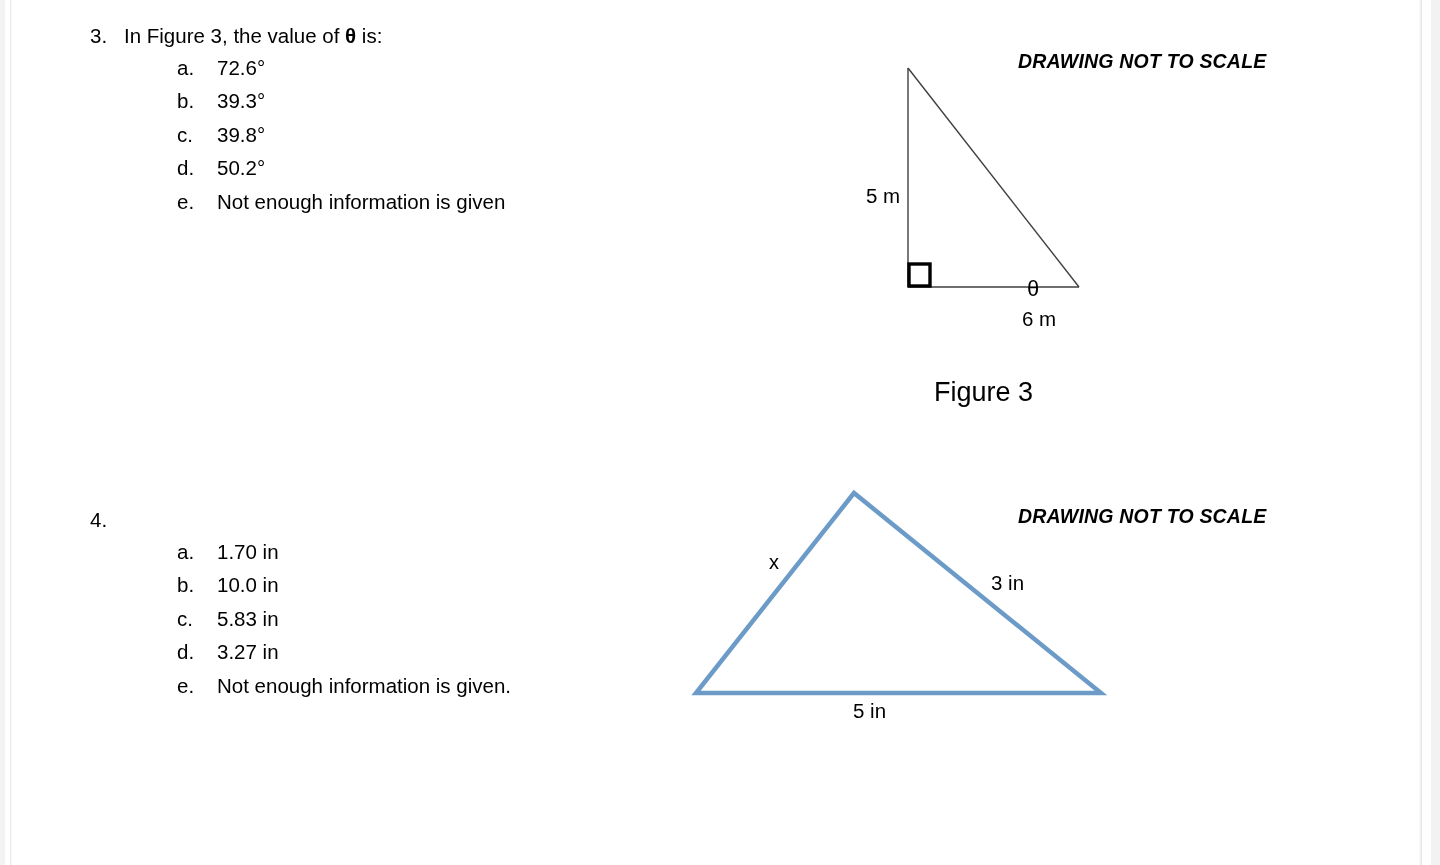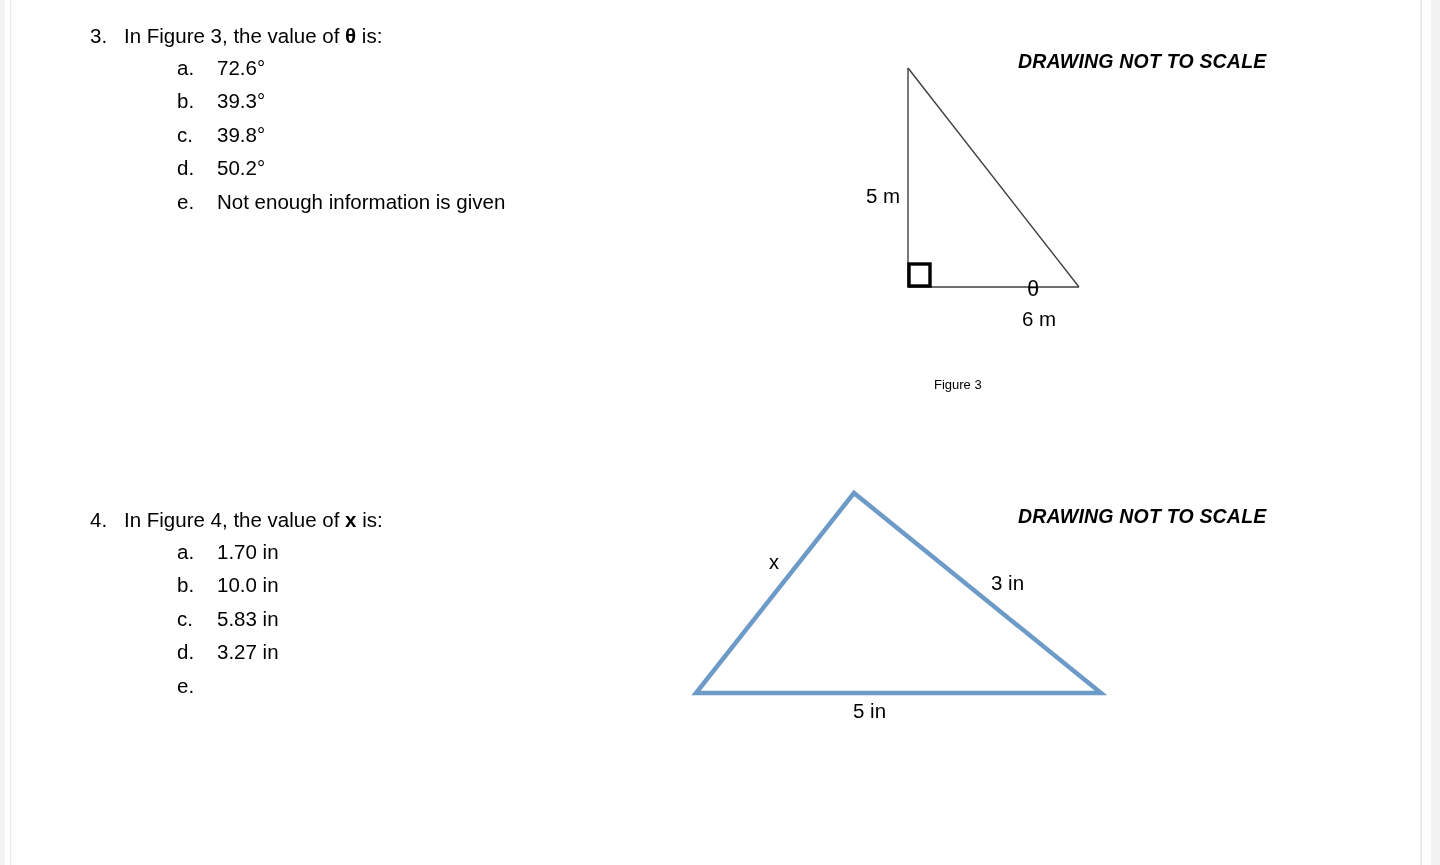--- a/index.html
+++ b/index.html
@@ -99,21 +99,21 @@
     font-style: italic;
     letter-spacing: 0.2px;
     white-space: nowrap;
     color: #000;
   }
   #nts-3 { left: 313px; top: 30px; }
   #nts-4 { left: 353px; top: 35px; }
 
   .fig-caption {
     position: absolute;
-    font-size: 13px;
+    font-size: 27px;
     white-space: nowrap;
   }
   #fig-caption-3 { left: 229px; top: 357px; }
 
   .dim-label {
     position: absolute;
     font-size: 20.5px;
     white-space: nowrap;
     color: #000;
   }
@@ -181,41 +181,41 @@
     <div class="dim-label" id="label-5m">5 m</div>
     <div class="dim-label" id="label-6m">6 m</div>
     <div class="dim-label" id="label-theta">θ</div>
 
     <div class="fig-caption" id="fig-caption-3">Figure 3</div>
   </div>
 
   <div class="question" id="question-4">
     <div class="q-stem">
       <span class="q-number">4.</span>
-      <span class="q-text"><span>In Figure 4, the value of </span><b>x</b><span> is:</span></span>
     </div>
     <ul class="options">
       <li class="option">
         <span class="option-marker">a.</span>
         <span class="option-label">1.70 in</span>
       </li>
       <li class="option">
         <span class="option-marker">b.</span>
         <span class="option-label">10.0 in</span>
       </li>
       <li class="option">
         <span class="option-marker">c.</span>
         <span class="option-label">5.83 in</span>
       </li>
       <li class="option">
         <span class="option-marker">d.</span>
         <span class="option-label">3.27 in</span>
       </li>
       <li class="option">
         <span class="option-marker">e.</span>
+        <span class="option-label">Not enough information is given.</span>
       </li>
     </ul>
   </div>
 
   <div class="figure-wrap" id="figure-4-wrap">
     <div class="not-to-scale" id="nts-4">DRAWING NOT TO SCALE</div>
 
     <svg class="fig-svg" width="740" height="340" viewBox="0 0 740 340">
       <polygon points="189,23 31,223 436,223" fill="none" stroke="#6c9bc8" stroke-width="4.5" stroke-linejoin="miter"></polygon>
     </svg>

